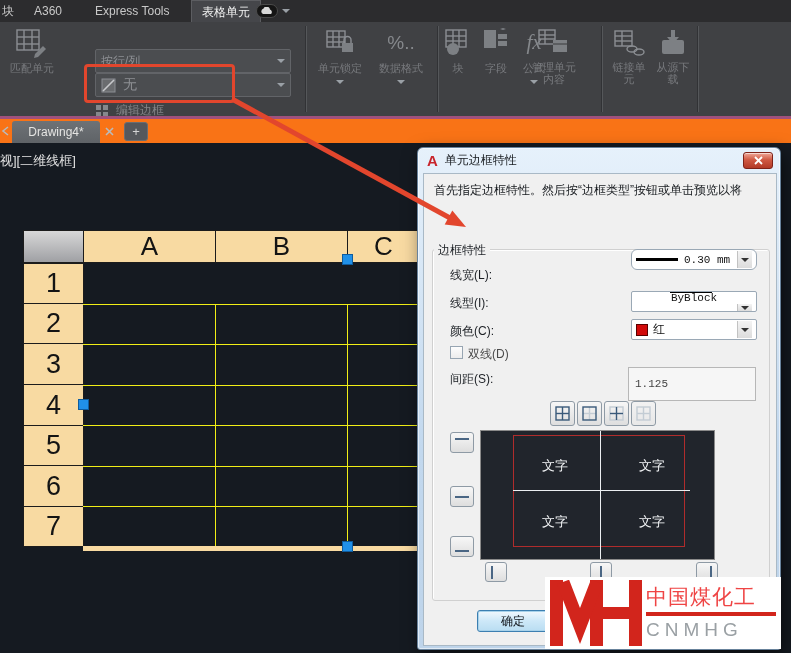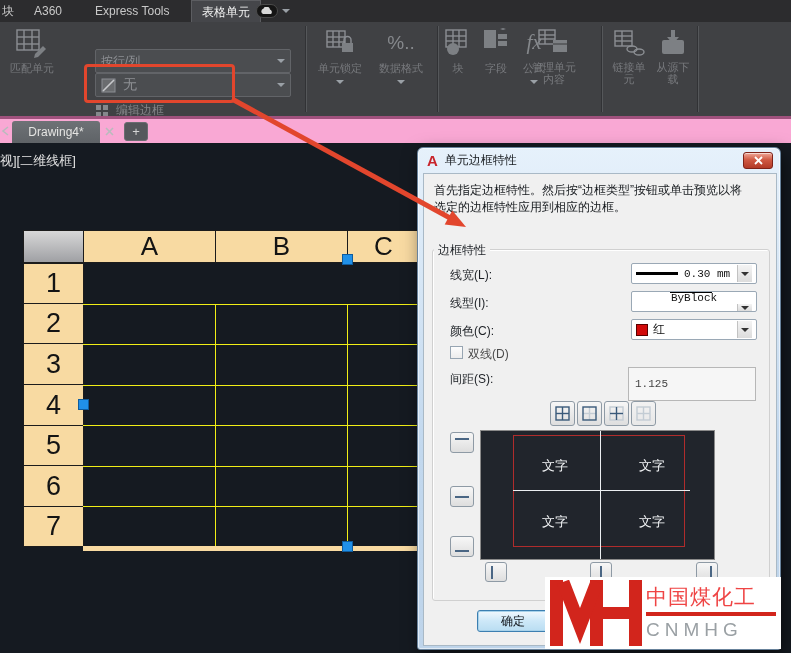--- a/index.html
+++ b/index.html
@@ -21,21 +21,21 @@
   .rbtn { position:absolute; text-align:center; color:#77797d; font-size:11px; }
   .rbtn .ric { display:block; margin:0 auto 3px auto; }
   .rlabel2 { line-height:12px; }
   .gtitle { position:absolute; top:99px; text-align:center; color:#8f9296; font-size:12px; }
   .rcombo { position:absolute; height:24px; background:#4b4d50; border:1px solid #626468; border-radius:2px; display:flex; align-items:center; padding:0 5px; color:#8e9094; font-size:12px; }
   .rcombo .sp { margin-left:auto; }
   .editb { position:absolute; display:flex; align-items:center; color:#828487; font-size:12px; }
   .icg { stroke:#8b8e93; fill:none; }
 
   
-  .tabbar { position:absolute; left:0; top:119px; width:791px; height:24px; background:#f9a8d4; }
+  .tabbar { position:absolute; left:0; top:119px; width:791px; height:24px; background:#f97316; }
   .ftab { position:absolute; left:12px; top:2px; width:88px; height:22px; background:linear-gradient(#6e7276,#5f6367); border-radius:3px 3px 0 0; color:#e4e4e2; font-size:12px; text-align:center; line-height:22px; }
   .plustab { position:absolute; left:124px; top:3px; width:24px; height:19px; background:#55585c; border:1px solid #6a6d71; border-radius:3px; display:flex; align-items:center; justify-content:center; color:#d4d4d4; font-size:13px; }
 
   
   .canvas { position:absolute; left:0; top:143px; width:791px; height:510px; background:#151a21; }
   .vplabel { position:absolute; left:0px; top:152px; color:#e3e3e3; font-size:13px; }
   .hcell { position:absolute; background:#f8daa2; border:1px solid #1c1c1c; color:#141414; display:flex; align-items:center; justify-content:center; }
   .yline { position:absolute; background:#f1ee16; }
   .grip { position:absolute; width:11px; height:11px; background:#2090e8; border:1px solid #0f5c9e; }
 
@@ -288,27 +288,26 @@
       <svg width="9" height="9" viewBox="0 0 9 9">
           <g stroke="#ffffff" stroke-width="1.8">
             <line x1="1" y1="1" x2="8" y2="8"></line>
             <line x1="8" y1="1" x2="1" y2="8"></line>
           </g>
         </svg>
     </div>
     <div class="dbody">
       <div class="desc">
         <div>首先指定边框特性。然后按“边框类型”按钮或单击预览以将</div>
-        <div>选定的边框特性应用到相应的边框。</div>
       </div>
       <div class="gbox"></div>
       <div class="gboxlab">边框特性</div>
 
       <div class="flabel" style="top:93px;">线宽(L):</div>
-      <div class="wcombo" style="top:89px;">
+      <div class="wcombo" style="top:75px;border-radius:6px;">
         <div style="width:42px;height:3px;background:#000;margin-right:6px;"></div>
         <span class="mono">0.30 mm</span>
         <div class="dz">
             <div class="caret" style="border-top-color:#333;"></div>
           </div>
       </div>
 
       <div class="flabel" style="top:121px;">线型(I):</div>
       <div class="wcombo" style="top:117px;flex-direction:column;">
         <div style="width:42px;height:1px;background:#000;margin-right:6px;"></div>

